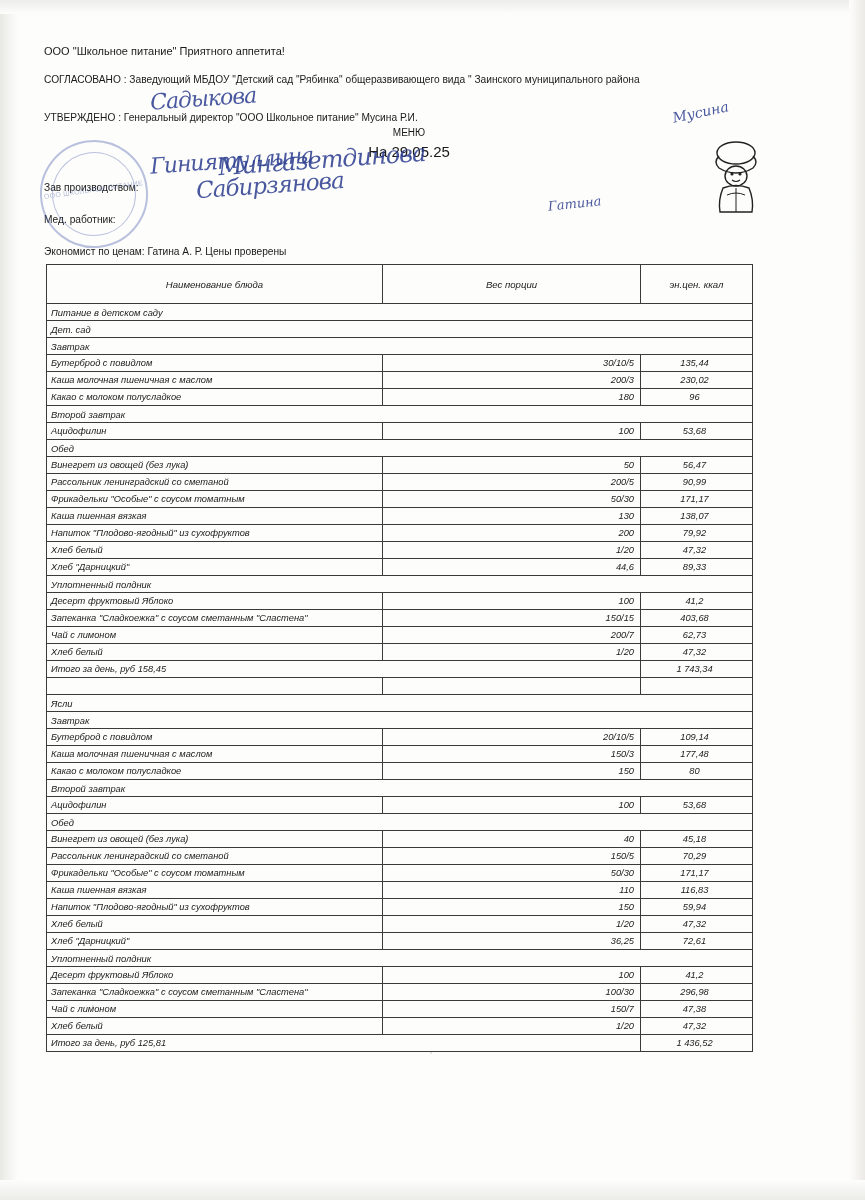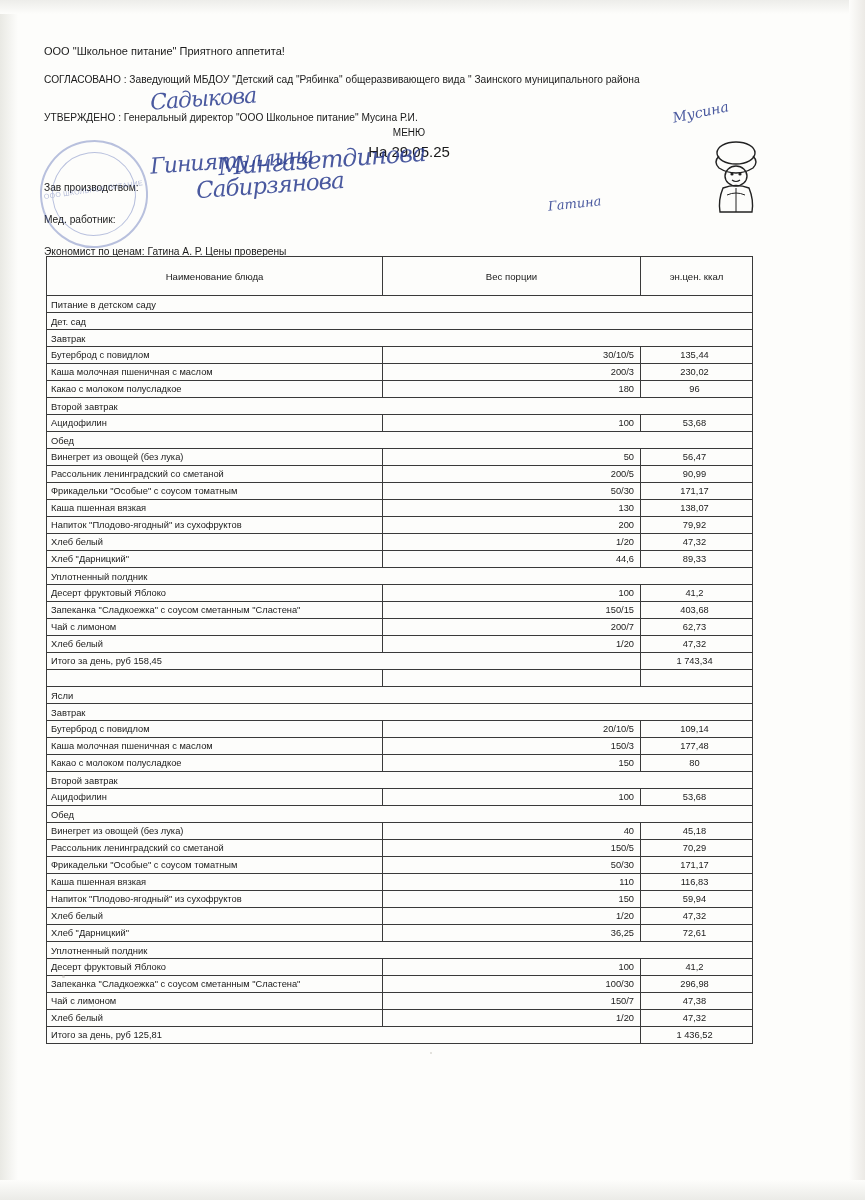--- a/index.html
+++ b/index.html
@@ -128,25 +128,26 @@
     right: 96px;
     top: 140px;
     width: 66px;
     height: 76px;
   }
 
   
   .menu-table {
     position: absolute;
     left: 46px;
-    top: 256px;
+    top: 264px;
     width: 706px;
     border-collapse: collapse;
     font-size: 9.3px;
     table-layout: fixed;
+    font-style: italic;
   }
   .menu-table td, .menu-table th {
     border: 1px solid #3a3a3a;
     padding: 1px 4px;
     height: 14px;
     vertical-align: middle;
     font-weight: normal;
   }
   .menu-table th {
     text-align: center;

